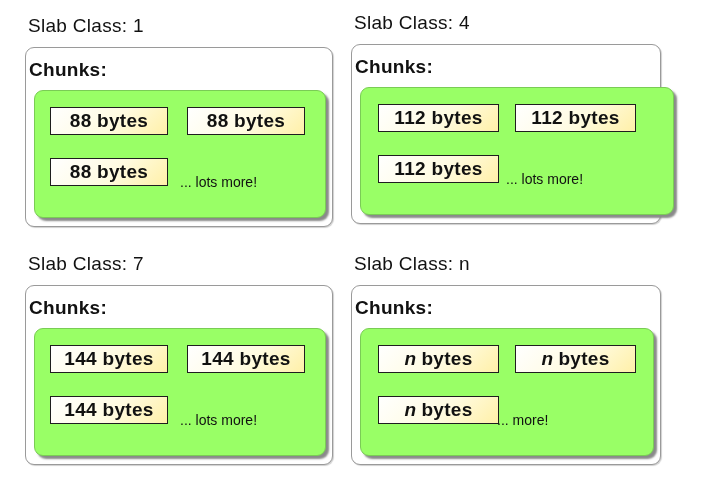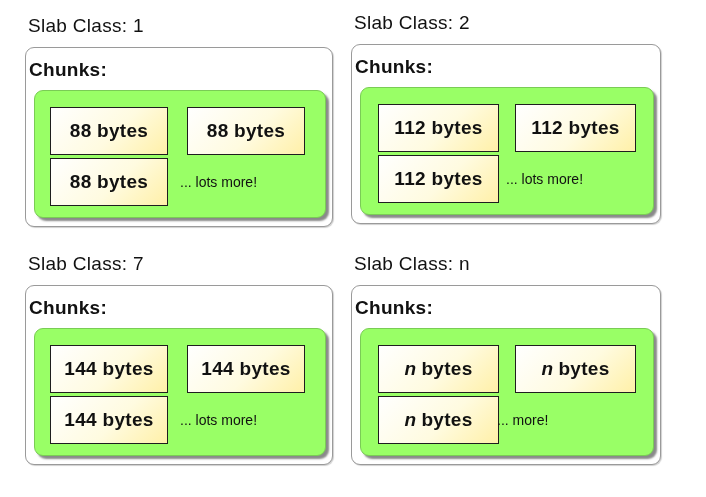--- a/index.html
+++ b/index.html
@@ -9,21 +9,21 @@
   .slab-title { position: absolute; left: 3px; top: 0; font-weight: normal; font-size: 19px;
                 letter-spacing: 0.3px; white-space: nowrap; }
   .slab-box { position: absolute; left: 0; top: 32px; width: 306px; height: 178px;
               border: 1.5px solid #9a9a9a; border-radius: 9px; background: #fff;
               box-shadow: 1px 1px 1px #d0d0d0; }
   .chunks-label { position: absolute; left: 3px; top: 11px; font-weight: bold; font-size: 19px;
                   letter-spacing: 0.3px; }
   .green { position: absolute; left: 8px; top: 42px; width: 290px; height: 126px;
            background: #99ff66; border-radius: 9px; border: 1px solid #7acc55;
            box-shadow: 3px 3px 2px #8a8a8a; }
-  .chunk { position: absolute; width: 118px; height: 48px; border: 1.5px solid #1e1e1e;
+  .chunk { position: absolute; width: 118px; height: 28px; border: 1.5px solid #1e1e1e;
            background: linear-gradient(135deg, #ffffff 0%, #fffbe0 55%, #fff0a8 100%);
            box-sizing: border-box; display: flex; align-items: center; justify-content: center;
            font-weight: bold; font-size: 19px; letter-spacing: 0.3px; white-space: nowrap; }
   .c1 { left: 15px; top: 16px; }
   .c2 { left: 152px; top: 16px; }
   .c3 { left: 15px; top: 67px; }
   .more { position: absolute; left: 145px; top: 83px; font-weight: normal; font-size: 14px;
           white-space: nowrap; }
   .num-italic { font-style: italic; margin-right: 5px; }
 </style>
@@ -37,24 +37,24 @@
     <div class="green">
       <div class="chunk c1">88 bytes</div>
       <div class="chunk c2">88 bytes</div>
       <div class="chunk c3">88 bytes</div>
       <div class="more">... lots more!</div>
     </div>
   </div>
 </div>
 
 <div class="slab" style="left:351px; top:12px;">
-  <div class="slab-title">Slab Class: 2</div>
+  <div class="slab-title">Slab Class: 4</div>
   <div class="slab-box" style="top:32px; width:308px;">
     <div class="chunks-label">Chunks:</div>
-    <div class="green" style="width:292px;">
+    <div class="green" style="width:292px;padding-left:20px;">
       <div class="chunk c1" style="left:17px; width:121px;">112 bytes</div>
       <div class="chunk c2" style="left:154px; width:121px;">112 bytes</div>
       <div class="chunk c3" style="left:17px; width:121px;">112 bytes</div>
       <div class="more" style="left:145px;">... lots more!</div>
     </div>
   </div>
 </div>
 
 <div class="slab" style="left:25px; top:253px;">
   <div class="slab-title">Slab Class: 7</div>

